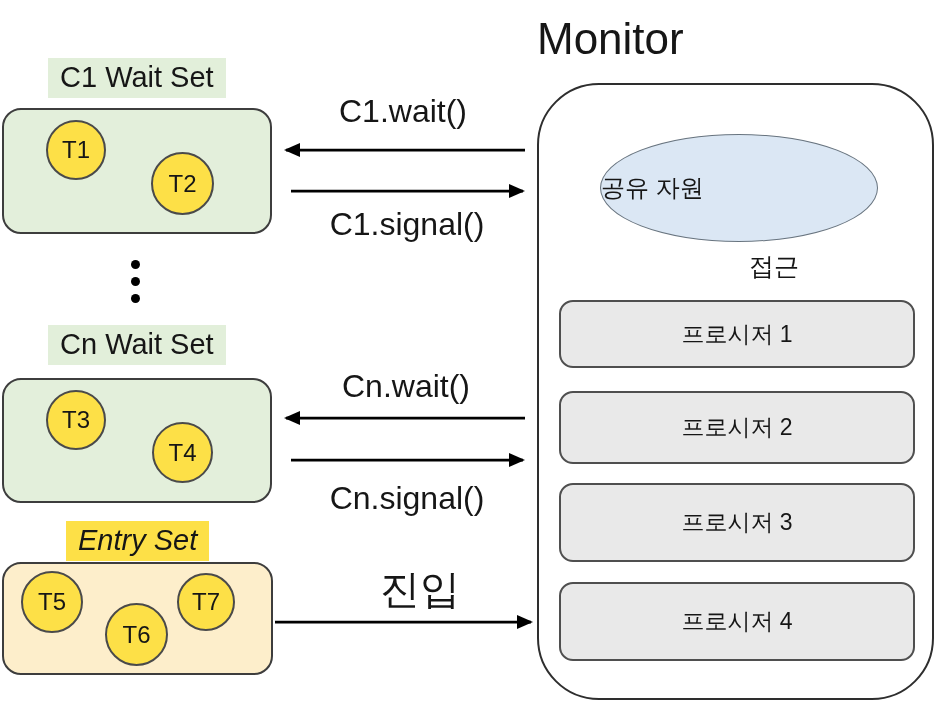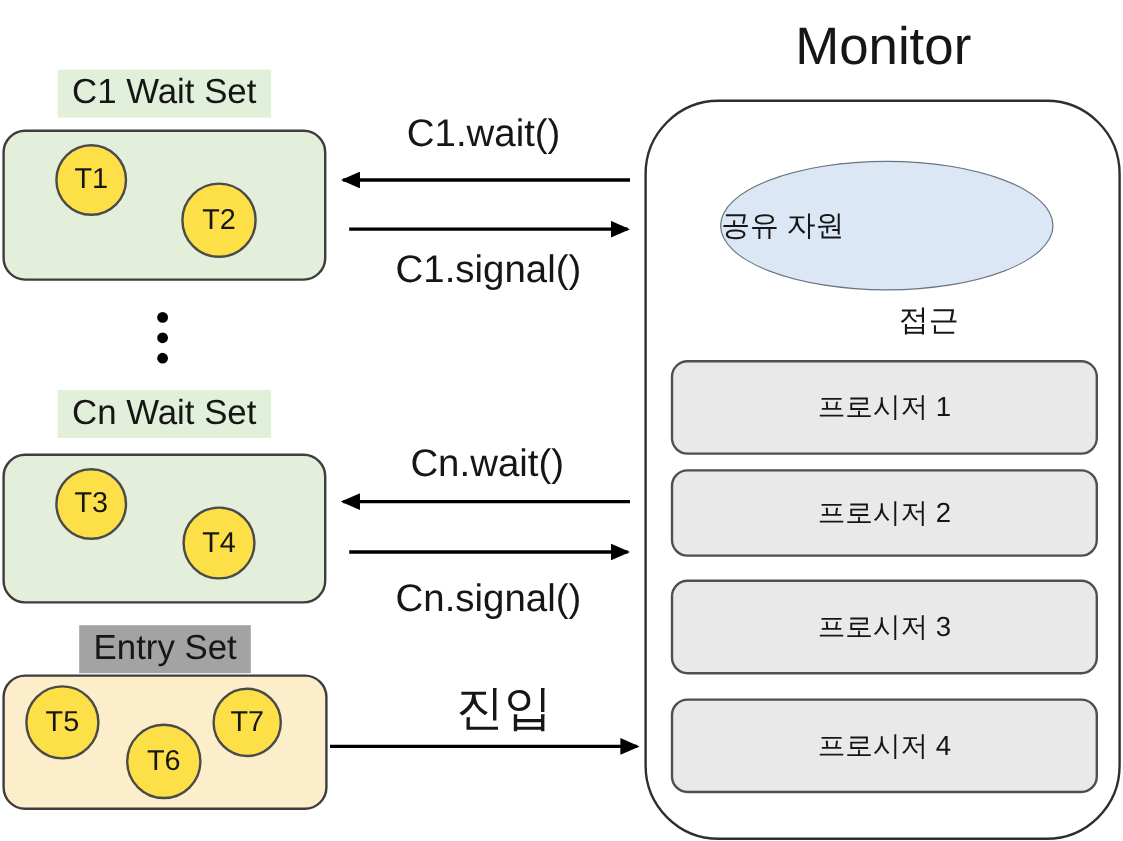--- a/index.html
+++ b/index.html
@@ -5,37 +5,37 @@
   html,body{margin:0;padding:0;background:#fff;}
   .stage{
     position:relative;width:936px;height:701px;background:#fff;overflow:hidden;
     font-family:"Liberation Sans","DejaVu Sans",sans-serif;color:#161616;
   }
   .arrows{position:absolute;left:0;top:0;width:936px;height:701px;pointer-events:none;}
 
   
   .set-label{position:absolute;font-size:29px;line-height:1.3;padding:1px 12px;white-space:nowrap;}
   .green-bg{background:#e2efda;}
-  .yellow-bg{background:#a3a3a3;}
+  .yellow-bg{background:#fde047;font-style:italic;}
   .set-box{position:absolute;box-sizing:border-box;border:2px solid #3d3d3d;border-radius:19px;}
   .green-fill{background:#e3efdb;}
   .yellow-fill{background:#fdeecb;}
   .thread{
     position:absolute;box-sizing:border-box;background:#fde047;border:2px solid #4a4a4a;border-radius:50%;
     display:flex;align-items:center;justify-content:center;font-size:24px;
   }
   .dots{position:absolute;left:131px;top:260px;display:flex;flex-direction:column;gap:8px;}
   .dots i{width:9px;height:9px;border-radius:50%;background:#000;}
 
   
   .call{position:absolute;transform:translateX(-50%);font-size:32px;white-space:nowrap;}
   .entry-call{font-size:40px;text-align:center;}
 
   
-  .monitor-title{position:absolute;left:537px;top:14px;width:398px;text-align:center;font-size:44px;}
+  .monitor-title{position:absolute;left:537px;top:14px;width:398px;font-size:44px;}
   .monitor-box{position:absolute;left:537px;top:83px;width:397px;height:617px;box-sizing:border-box;
     border:2.5px solid #2e2e2e;border-radius:62px;background:#fff;}
   .resource{position:absolute;left:600px;top:134px;width:278px;height:108px;box-sizing:border-box;
     background:#dbe7f4;border:1.5px solid #68747f;border-radius:50%;
     display:flex;align-items:center;justify-content:flex-start;font-size:24px;}
   .access{position:absolute;left:749px;top:250px;font-size:25px;white-space:nowrap;}
   .proc{position:absolute;left:559px;width:356px;box-sizing:border-box;background:#e9e9e9;
     border:2px solid #4f4f4f;border-radius:14px;
     display:flex;align-items:center;justify-content:center;font-size:23px;}
 </style>
@@ -86,21 +86,21 @@
   <div class="call" style="left:407px;top:480px">Cn.signal()</div>
   <div class="call entry-call" style="left:420px;top:562px">진입</div>
 
   <div class="monitor-title">Monitor</div>
   <div class="monitor-box"></div>
   <div class="resource">
     <span>공유 자원</span>
   </div>
   <div class="access">접근</div>
 
-  <div class="proc" style="top:300px;height:79px">
+  <div class="proc" style="top:300px;height:68px">
     <span>프로시저 1</span>
   </div>
   <div class="proc" style="top:391px;height:73px">
     <span>프로시저 2</span>
   </div>
   <div class="proc" style="top:483px;height:79px">
     <span>프로시저 3</span>
   </div>
   <div class="proc" style="top:582px;height:79px">
     <span>프로시저 4</span>

